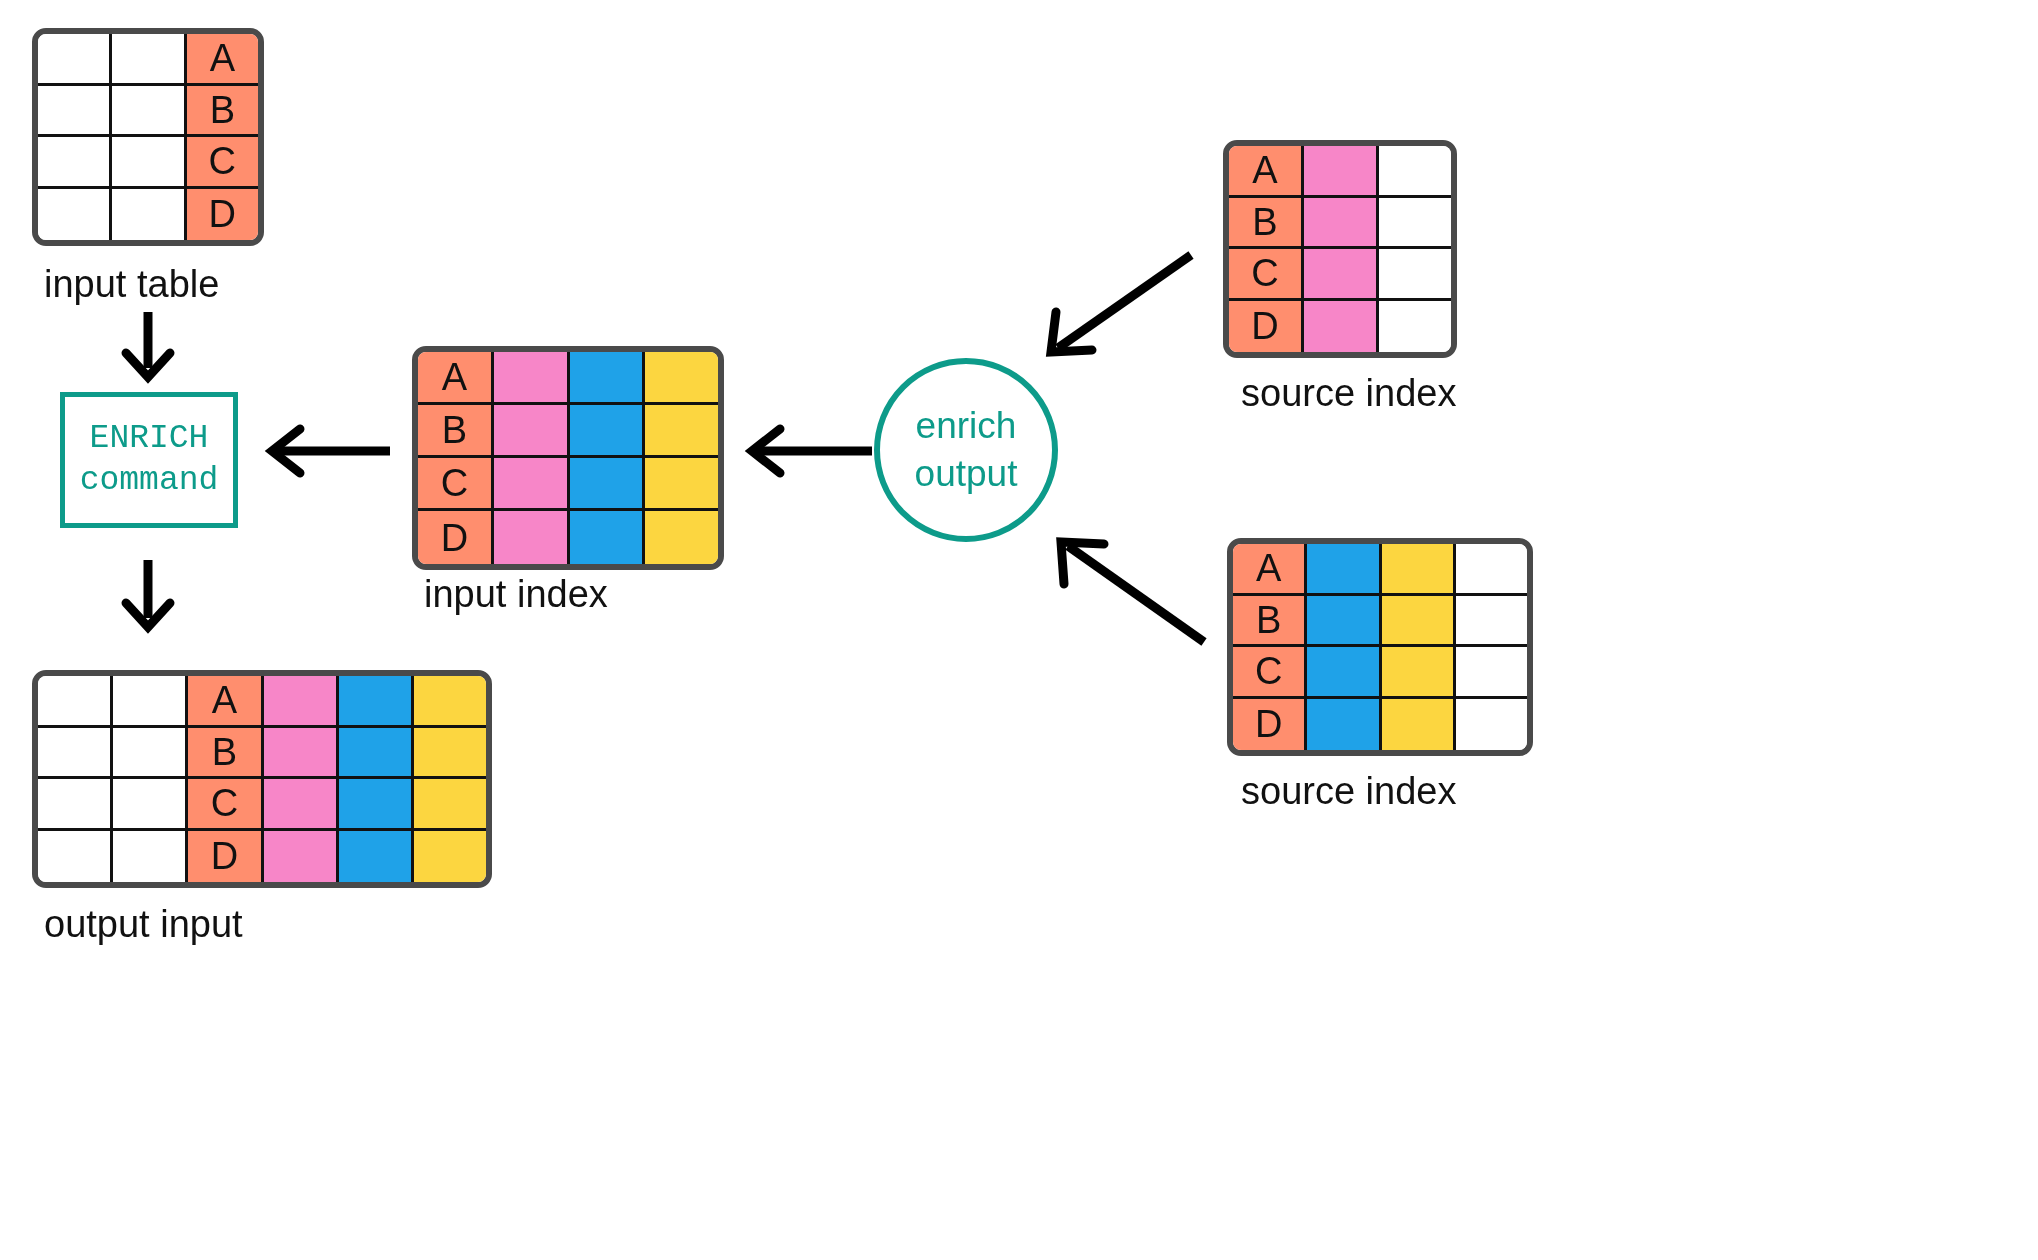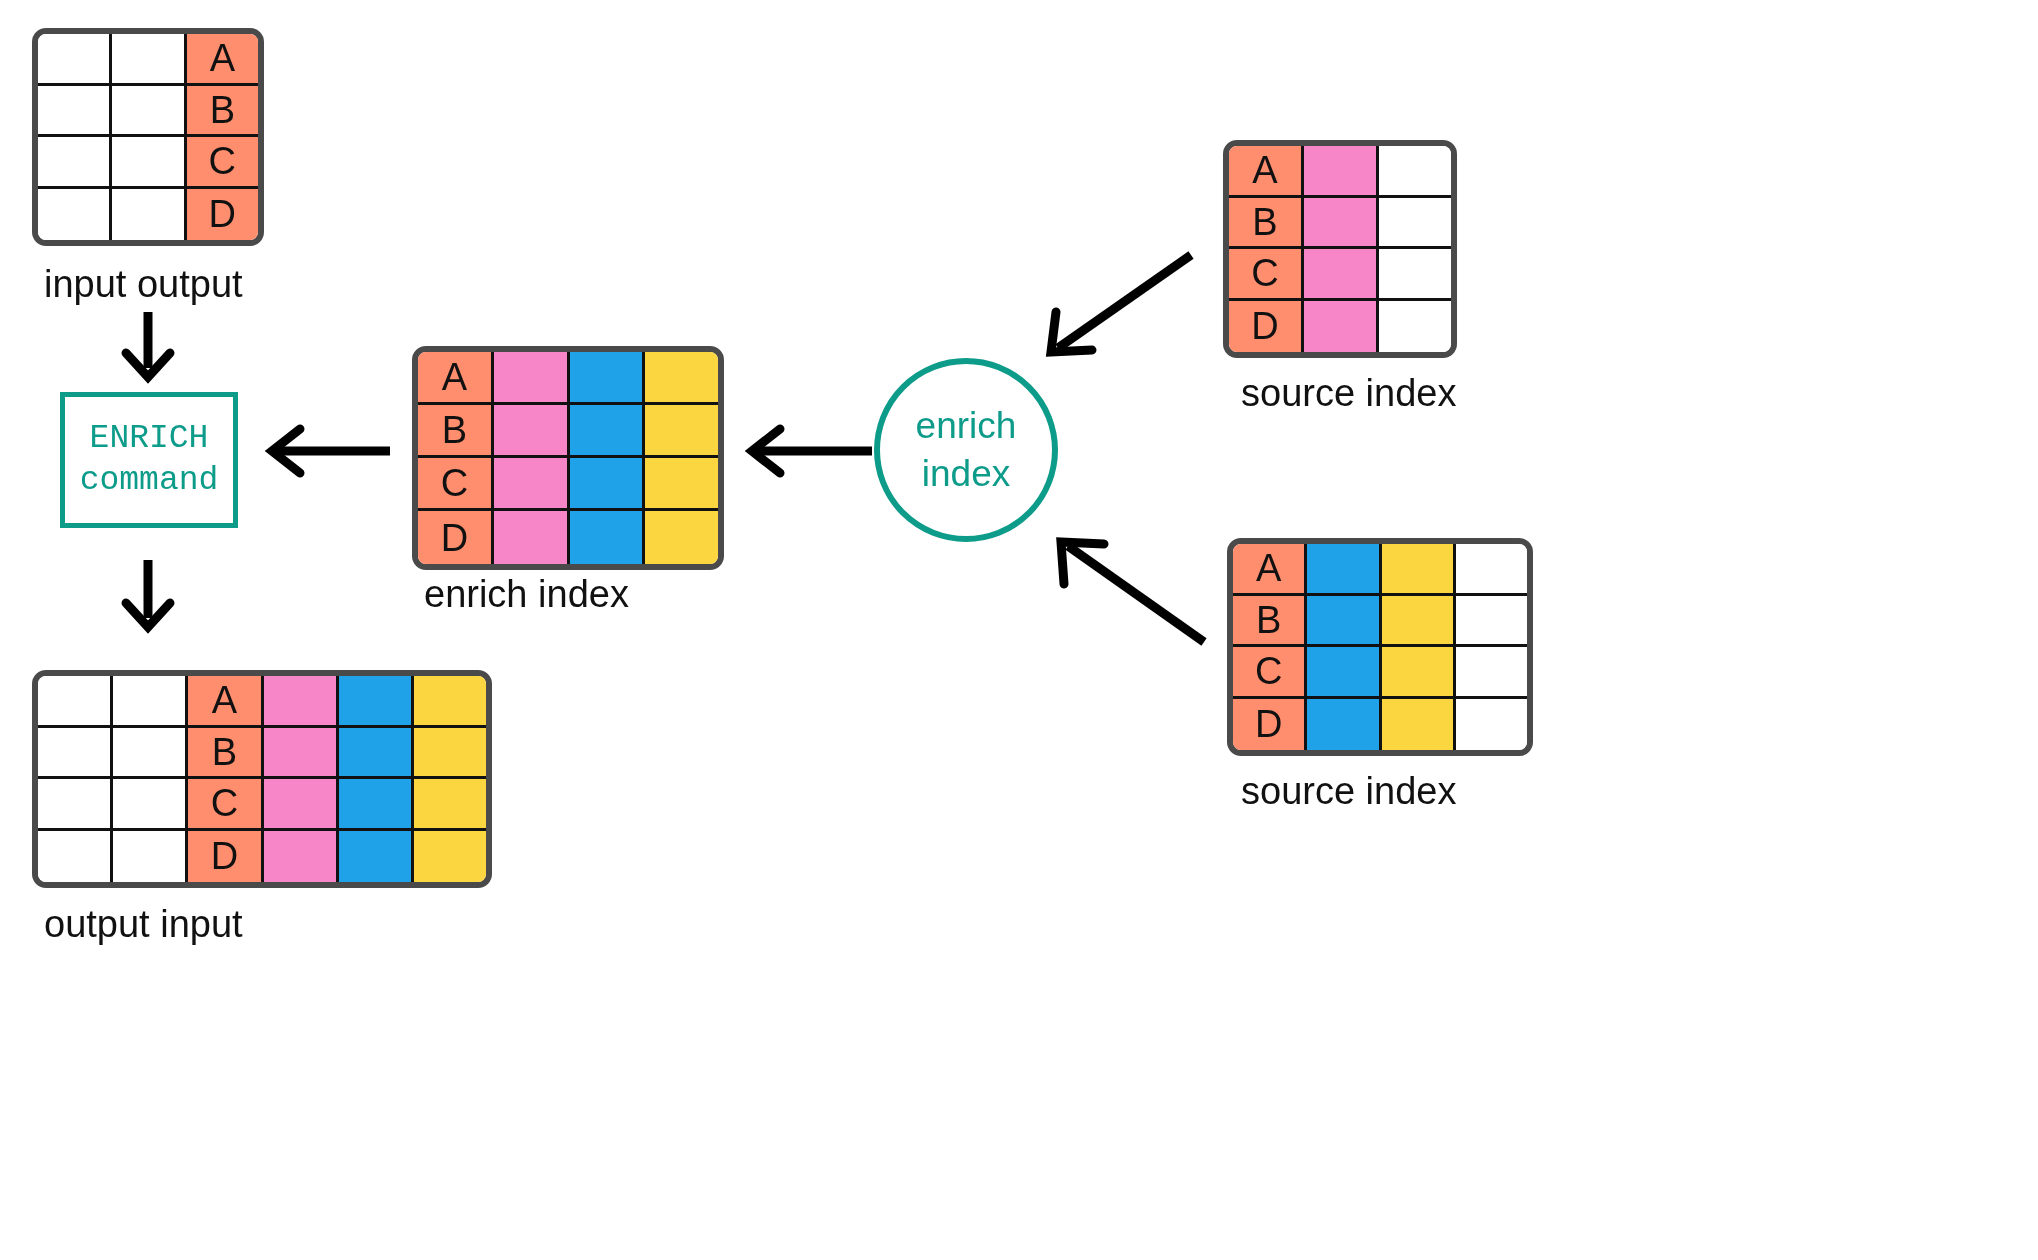--- a/index.html
+++ b/index.html
@@ -111,21 +111,21 @@
       <div class="tcell" style="background: rgb(255, 255, 255);"></div>
       <div class="tcell" style="background: rgb(255, 255, 255);"></div>
       <div class="tcell" style="background: rgb(255, 142, 110);">C</div>
     </div>
     <div class="trow">
       <div class="tcell" style="background: rgb(255, 255, 255);"></div>
       <div class="tcell" style="background: rgb(255, 255, 255);"></div>
       <div class="tcell" style="background: rgb(255, 142, 110);">D</div>
     </div>
   </div>
-<div class="caption" id="input-table-label" style="left:44px; top:265px;">input output</div>
+<div class="caption" id="input-table-label" style="left:44px; top:265px;">input table</div>
 
 <svg class="arrow-svg" style="left:118px; top:312px;" width="60" height="68" viewBox="0 0 60 68">
   <line x1="30" y1="0" x2="30" y2="56" stroke="#000000" stroke-width="9"></line>
   <polyline points="8,41 30,65 52,41" fill="none" stroke="#000000" stroke-width="9" stroke-linecap="round" stroke-linejoin="miter"></polyline>
 </svg>
 
 <div class="cmd-box" id="enrich-command-box" style="left:60px; top:392px; width:178px; height:136px;">
   <div>ENRICH</div>
   <div>command</div>
 </div>
@@ -159,30 +159,30 @@
       <div class="tcell" style="background: rgb(31, 162, 232);"></div>
       <div class="tcell" style="background: rgb(252, 214, 64);"></div>
     </div>
     <div class="trow">
       <div class="tcell" style="background: rgb(255, 142, 110);">D</div>
       <div class="tcell" style="background: rgb(247, 134, 200);"></div>
       <div class="tcell" style="background: rgb(31, 162, 232);"></div>
       <div class="tcell" style="background: rgb(252, 214, 64);"></div>
     </div>
   </div>
-<div class="caption" id="enrich-index-label" style="left:424px; top:575px;">enrich index</div>
+<div class="caption" id="enrich-index-label" style="left:424px; top:575px;">input index</div>
 
 <svg class="arrow-svg" style="left:742px; top:420px;" width="132" height="62" viewBox="0 0 132 62">
   <line x1="130" y1="31" x2="14" y2="31" stroke="#000000" stroke-width="9"></line>
   <polyline points="38,9 10,31 38,53" fill="none" stroke="#000000" stroke-width="9" stroke-linecap="round" stroke-linejoin="miter"></polyline>
 </svg>
 
 <div class="policy-circle" id="enrich-policy-circle" style="left:874px; top:358px; width:184px; height:184px;">
   <div>enrich</div>
-  <div>index</div>
+  <div>output</div>
 </div>
 
 <svg class="arrow-svg" style="left:1036px; top:250px;" width="160" height="110" viewBox="0 0 160 110">
   <line x1="155" y1="5" x2="22" y2="98" stroke="#000000" stroke-width="9"></line>
   <polyline points="20,62 15,102 56,100" fill="none" stroke="#000000" stroke-width="9" stroke-linecap="round" stroke-linejoin="miter"></polyline>
 </svg>
 
 <div class="tbl" id="source-index-top" style="left:1223px; top:140px; width:234px; height:218px;">
     <div class="trow">
       <div class="tcell" style="background: rgb(255, 142, 110);">A</div>

